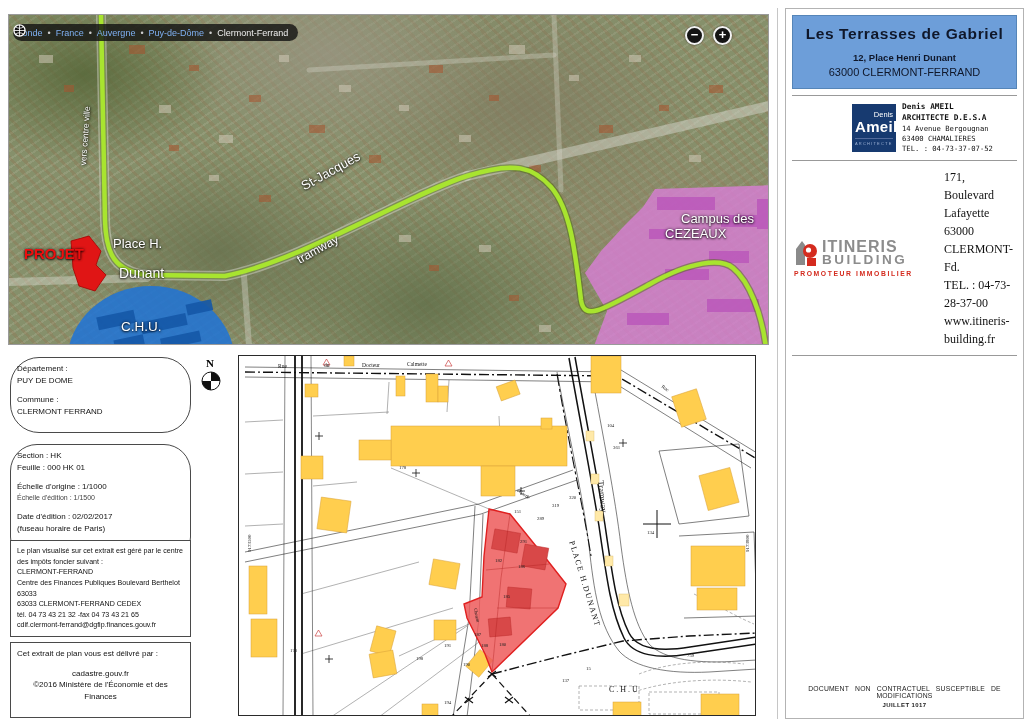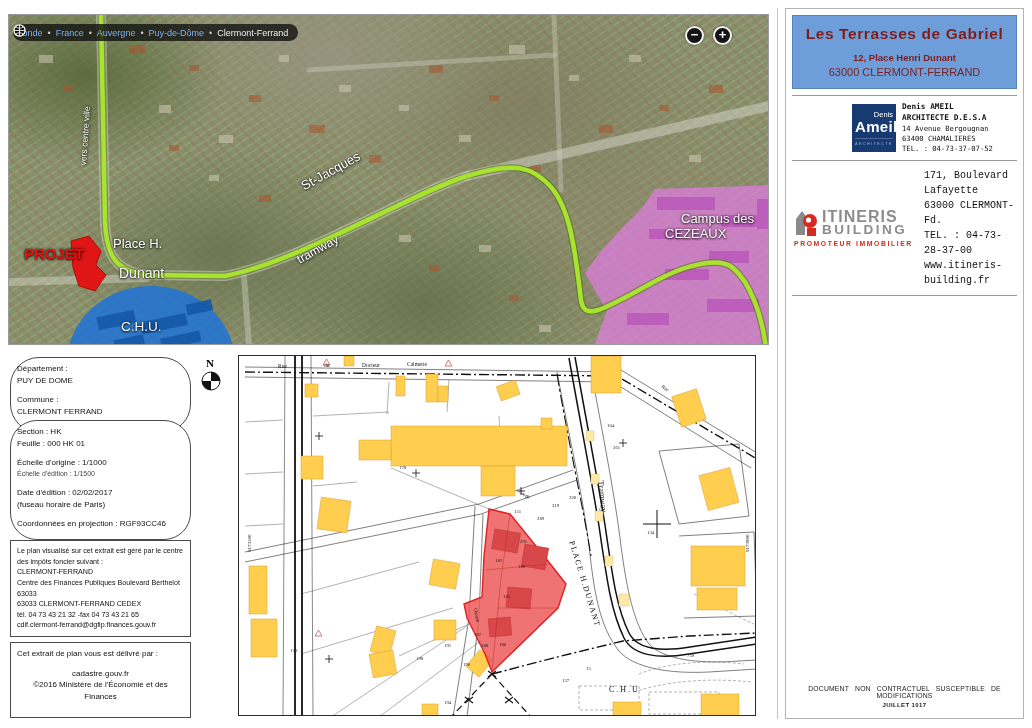--- a/index.html
+++ b/index.html
@@ -27,53 +27,53 @@
   .crumb.current { color:#eee; }
   .sep { color:#ccc; }
   .globe { width:13px; height:13px; flex:0 0 13px; }
   .zoombtn { position:absolute; top:11px; width:19px; height:19px; border-radius:50%; background:#141414;
     border:2px solid #f2f2f2; box-shadow:0 0 2px rgba(0,0,0,.6); color:#fff; font-size:13px; font-weight:bold;
     text-align:center; line-height:14px; z-index:5; cursor:pointer; }
 
   
   .right-panel { position:absolute; left:785px; top:8px; width:239px; height:711px; background:#fff;
     border:1px solid #b3b3b3; padding:6px; }
-  .tb-header { background:#6d9ed9; border:1px solid #5585b8; color:#7f1d1d; text-align:center; padding:9px 2px 10px; }
+  .tb-header { background:#6d9ed9; border:1px solid #5585b8; color:#0f172a; text-align:center; padding:9px 2px 10px; }
   .tb-title { font-size:15.5px; font-weight:bold; letter-spacing:.6px; }
   .tb-addr1 { font-size:9.5px; font-weight:bold; margin-top:9px; }
   .tb-addr2 { font-size:11px; font-weight:normal; margin-top:3px; }
   .arch-row { border-top:1px solid #999; border-bottom:1px solid #999; margin-top:6px; padding:5px 2px 5px 60px;
     display:flex; align-items:center; gap:6px; }
   .arch-logo { width:44px; height:48px; background:#173a70; color:#fff; display:flex; flex-direction:column;
     justify-content:center; padding:2px 3px; flex:0 0 44px; }
   .arch-logo .d { font-size:7.5px; text-align:right; }
   .arch-logo .a { font-size:15px; font-weight:bold; letter-spacing:.3px; margin-top:-1px; }
   .arch-logo .t { font-size:4px; letter-spacing:1.2px; color:#9db1d4; border-top:1px solid #51699a; margin-top:3px; padding-top:2px; }
   .arch-text { font-family:"DejaVu Sans Mono",monospace; font-size:7.2px; line-height:1.45; color:#111; }
   .arch-text .hd { font-weight:bold; font-size:7.8px; }
   .itin-row { border-bottom:1px solid #999; padding:7px 2px; display:flex; align-items:center; gap:8px; }
   .itin-logo { flex:0 0 122px; }
   .itin-top { display:flex; align-items:center; gap:4px; }
   .itin-words { line-height:.9; }
   .itin-name { font-size:16px; font-weight:bold; color:#8c8c8c; letter-spacing:1px; }
   .itin-bld { font-size:13.5px; font-weight:bold; color:#8c8c8c; letter-spacing:2.5px; }
   .itin-tag { font-size:6.8px; font-weight:bold; color:#d42b1e; letter-spacing:1.6px; margin-top:3px; }
-  .itin-text { font-family:Liberation Mono, monospace; font-size:10px; line-height:1.5; color:#111; }
+  .itin-text { font-family:Liberation Serif, serif; font-size:12px; line-height:1.5; color:#111;margin-left:20px; }
   .plan-label { margin-top:7px; background:#6d9ed9; border:1px solid #4a4a4a; color:#0a0a0a; text-align:center;
     font-size:13px; font-weight:bold; letter-spacing:.5px; padding:6px 0; }
   .rp-footer { position:absolute; left:6px; right:6px; bottom:10px; text-align:center; color:#1a1a1a; }
   .rp-f1 { font-size:6.8px; word-spacing:4px; letter-spacing:.2px; }
   .rp-f2 { font-size:6px; font-weight:bold; margin-top:3px; letter-spacing:.4px; }
   .vdivider { position:absolute; left:777px; top:8px; width:1px; height:711px; background:#c6c6c6; }
 
   
   .info-box { position:absolute; left:10px; width:181px; border:1px solid #4a4a4a; background:#fff;
     padding:5px 6px; font-size:8px; line-height:1.45; color:#111; }
   #ibox1 { top:357px; height:76px;border-radius:29px; }
-  #ibox2 { top:420px; height:120px;border-radius:27px; }
+  #ibox2 { top:444px; height:120px;border-radius:27px; }
   #ibox3 { top:540px; height:97px; font-size:7.1px; line-height:1.5; }
   #ibox4 { top:642px; height:76px; }
   .info-box .gap { height:8px; }
   .compass { position:absolute; left:198px; top:356px; }
 
   
   .cadastral { position:absolute; left:238px; top:355px; width:518px; height:361px; background:#fff;
     border:1px solid #2a2a2a; overflow:hidden; }
   .cad-lbl { font-family:"Liberation Serif",serif; color:#151515; }
   .pnum { font-family:"Liberation Serif",serif; font-size:4.8px; color:#222; }

